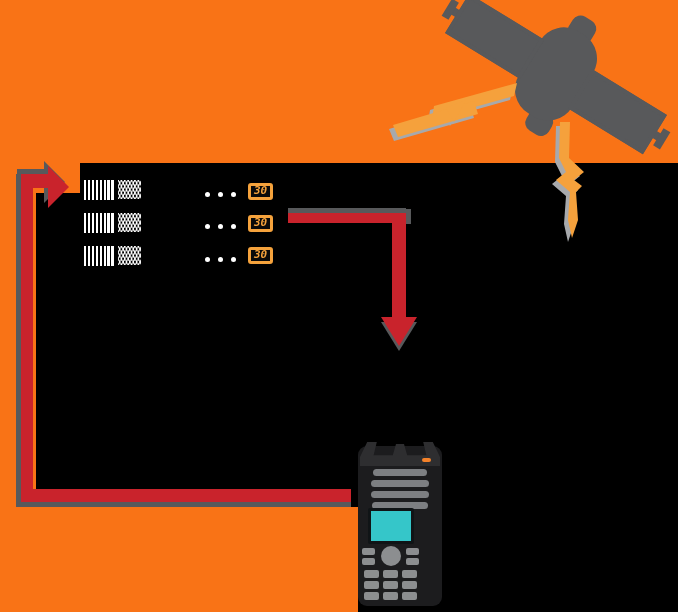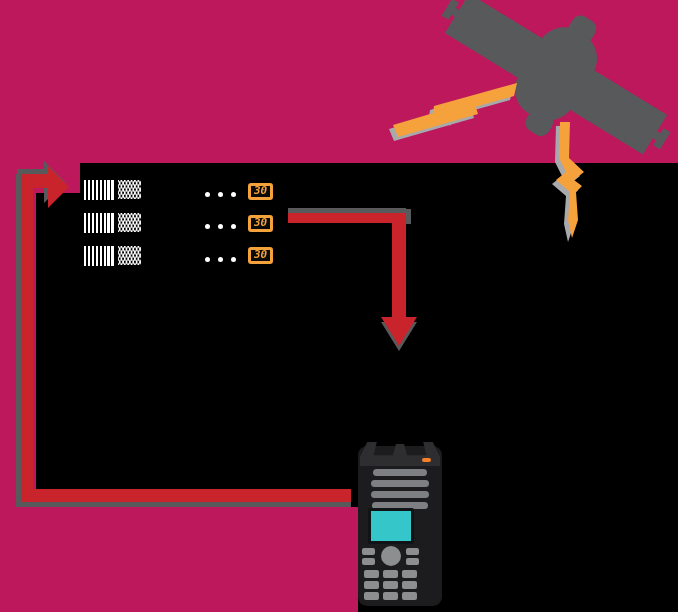--- a/index.html
+++ b/index.html
@@ -1,16 +1,16 @@
 <!DOCTYPE html>
 <html><head>
 <meta charset="utf-8">
 <style>
   html,body{margin:0;padding:0;background:#fff;font-family:"DejaVu Sans",sans-serif;}
-  #canvas{position:relative;width:678px;height:612px;background:#be185d;overflow:hidden;}
+  #canvas{position:relative;width:678px;height:612px;background:#f97316;overflow:hidden;}
   #canvas *{position:absolute;box-sizing:border-box;}
 
   
   .black-region{
     left:0;top:163px;width:678px;height:449px;background:#000;
     clip-path:polygon(80px 0px,678px 0px,678px 449px,358px 449px,358px 344px,36px 344px,36px 30px,80px 30px);
   }
 
   
   .code-bars{

